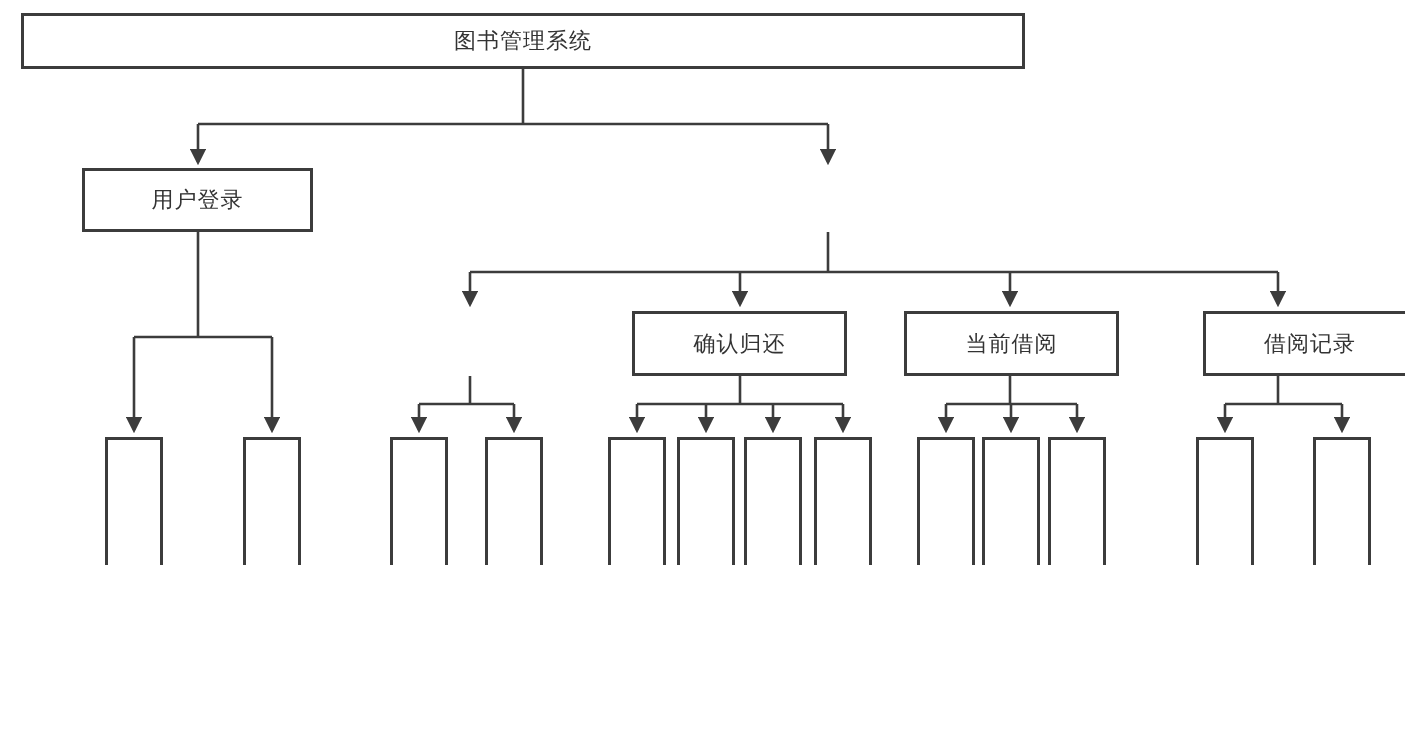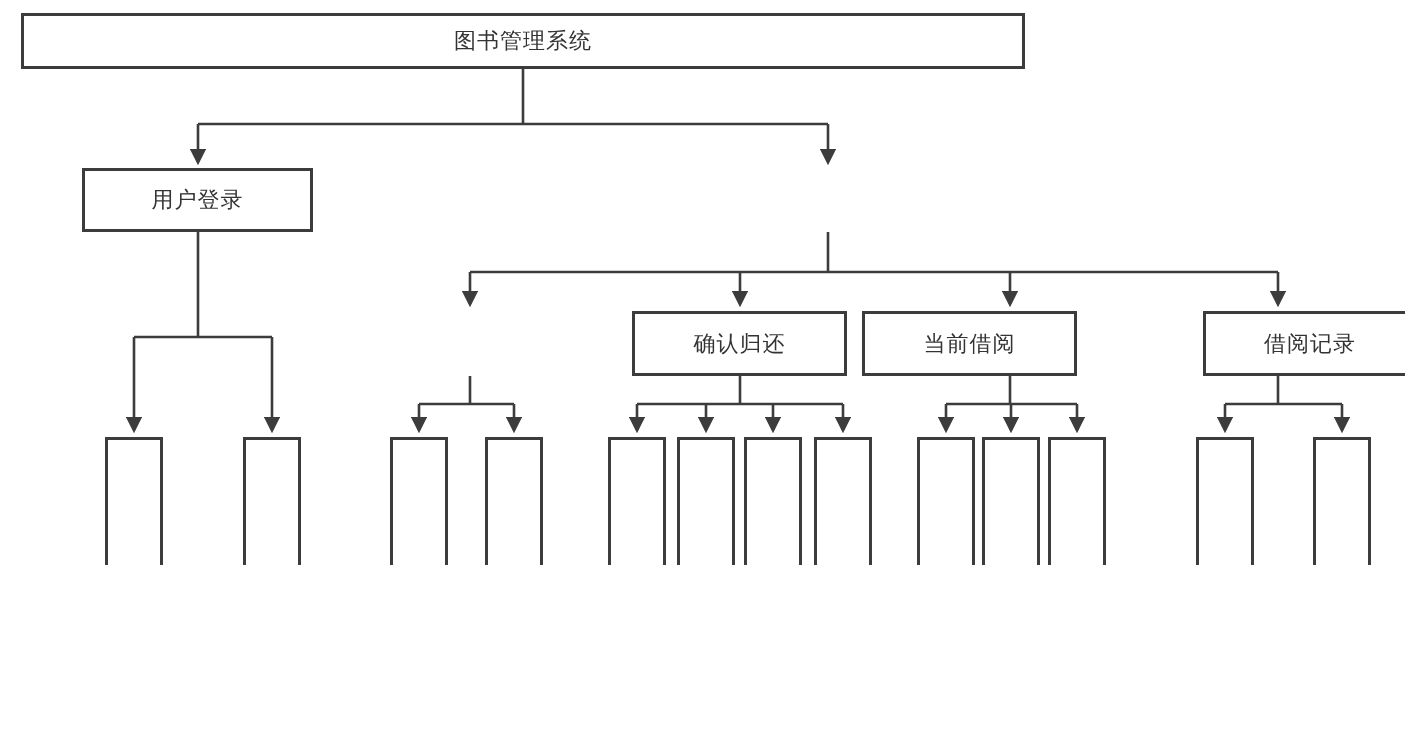--- a/index.html
+++ b/index.html
@@ -111,21 +111,21 @@
     <span>图书管理系统</span>
   </div>
 
   <div class="node h" style="left:82px; top:168px; width:231px; height:64px">
     <span>用户登录</span>
   </div>
 
   <div class="node h" style="left:632px; top:311px; width:215px; height:65px">
     <span>确认归还</span>
   </div>
-  <div class="node h" style="left:862px; top:311px; width:215px; height:65px">
+  <div class="node h" style="left:904px; top:311px; width:215px; height:65px">
     <span>当前借阅</span>
   </div>
   <div class="node h" style="left:1203px; top:311px; width:214px; height:65px">
     <span>借阅记录</span>
   </div>
 
   <div class="node v" style="left:105px; top:437px; width:58px; height:301px">
     <span>用户登录</span>
   </div>
   <div class="node v" style="left:243px; top:437px; width:58px; height:301px">

